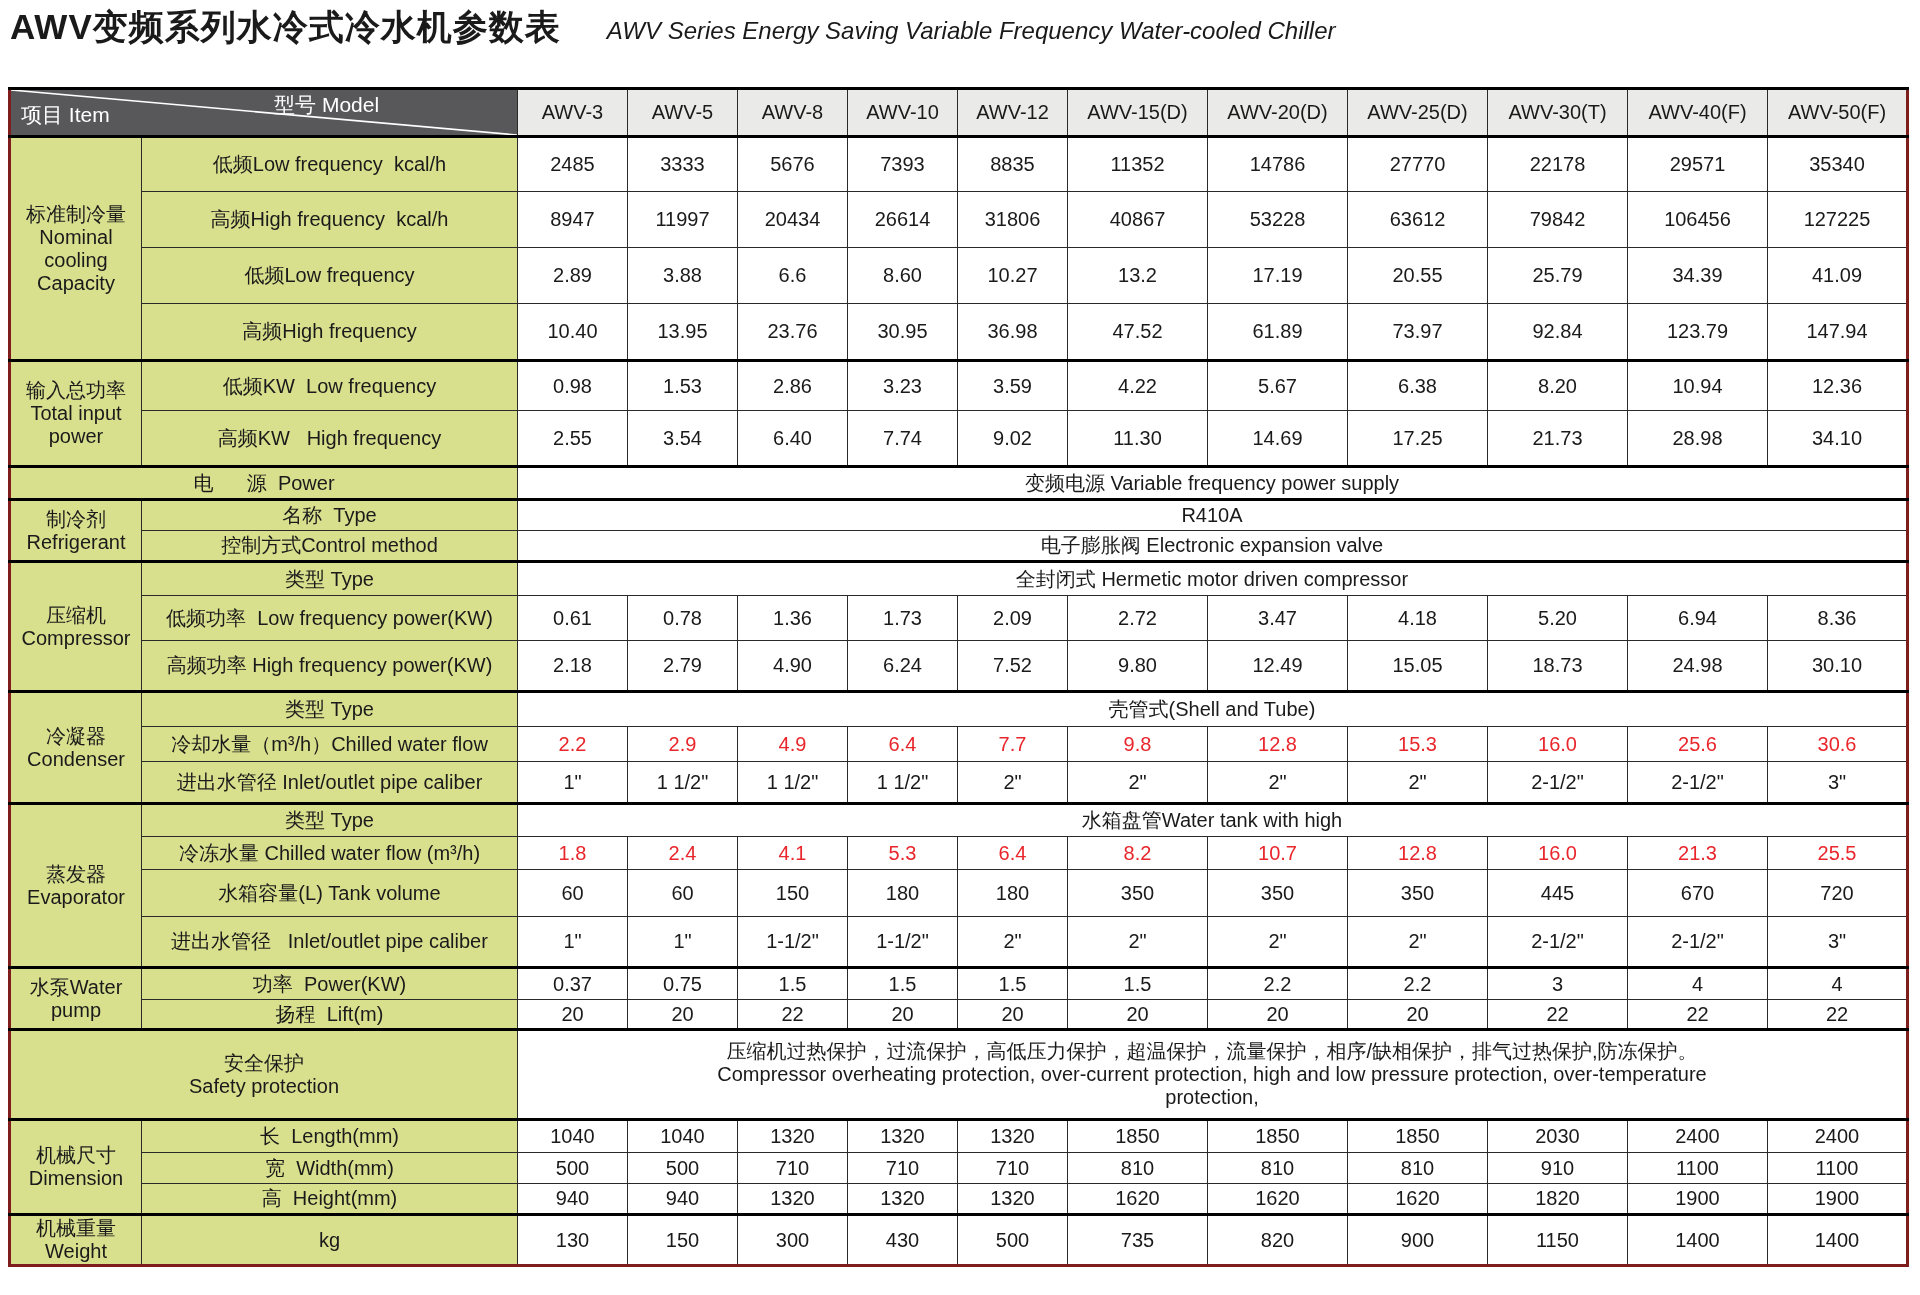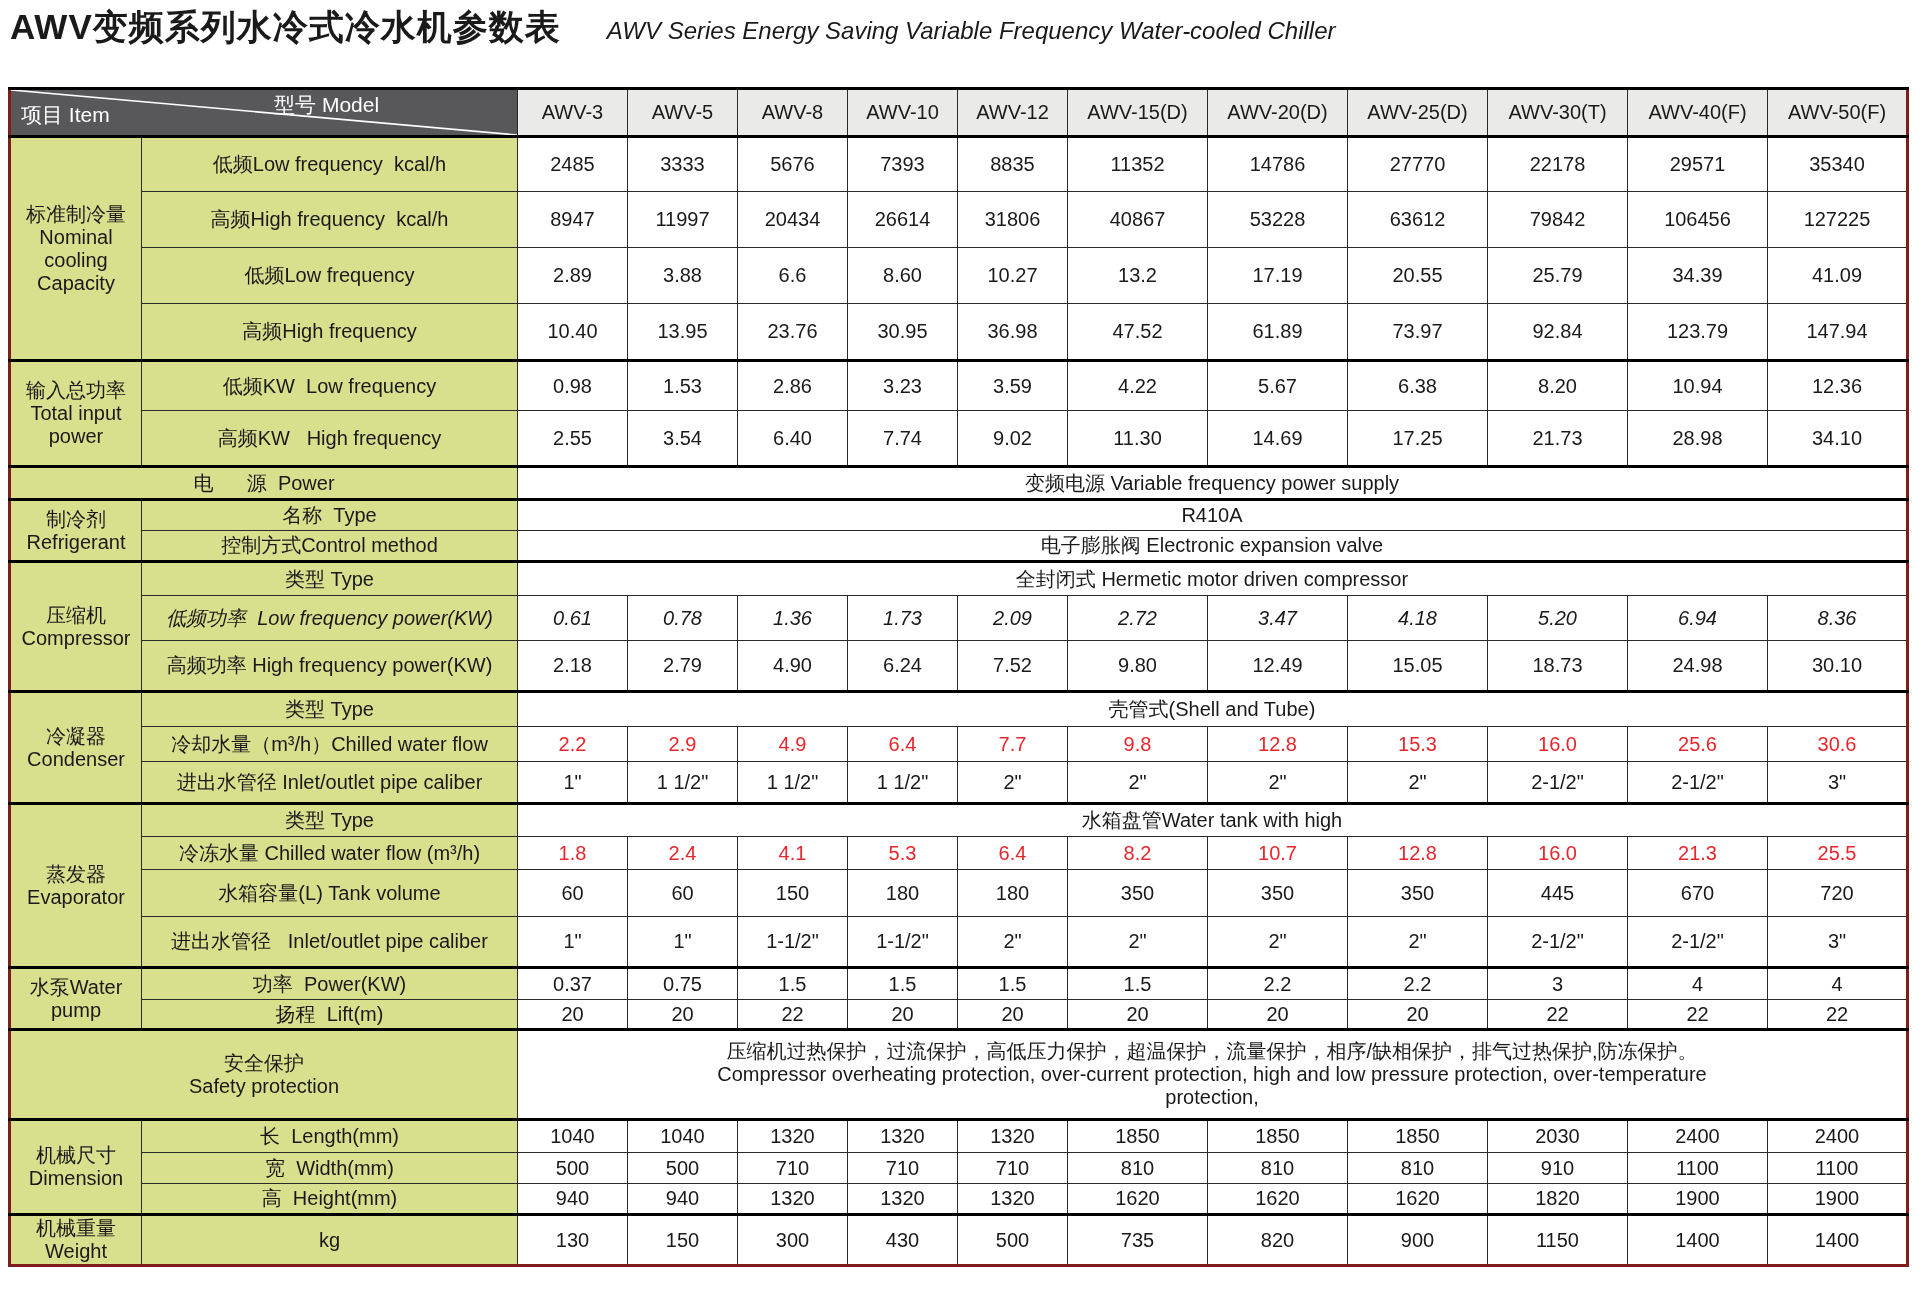--- a/index.html
+++ b/index.html
@@ -207,21 +207,21 @@
       <tr style="height: 31px;">
         <td class="label-cell">控制方式Control method</td>
         <td class="span-cell" colspan="11">电子膨胀阀 Electronic expansion valve</td>
       </tr>
       <tr class="sec-start" style="height: 34px;">
         <td class="group-cell" rowspan="3">压缩机
 Compressor</td>
         <td class="label-cell">类型 Type</td>
         <td class="span-cell" colspan="11">全封闭式 Hermetic motor driven compressor</td>
       </tr>
-      <tr style="height: 45px; font-style: italic;">
+      <tr style="height: 45px;">
         <td class="label-cell">低频功率  Low frequency power(KW)</td>
         <td class="value-cell">0.61</td>
         <td class="value-cell">0.78</td>
         <td class="value-cell">1.36</td>
         <td class="value-cell">1.73</td>
         <td class="value-cell">2.09</td>
         <td class="value-cell">2.72</td>
         <td class="value-cell">3.47</td>
         <td class="value-cell">4.18</td>
         <td class="value-cell">5.20</td>

